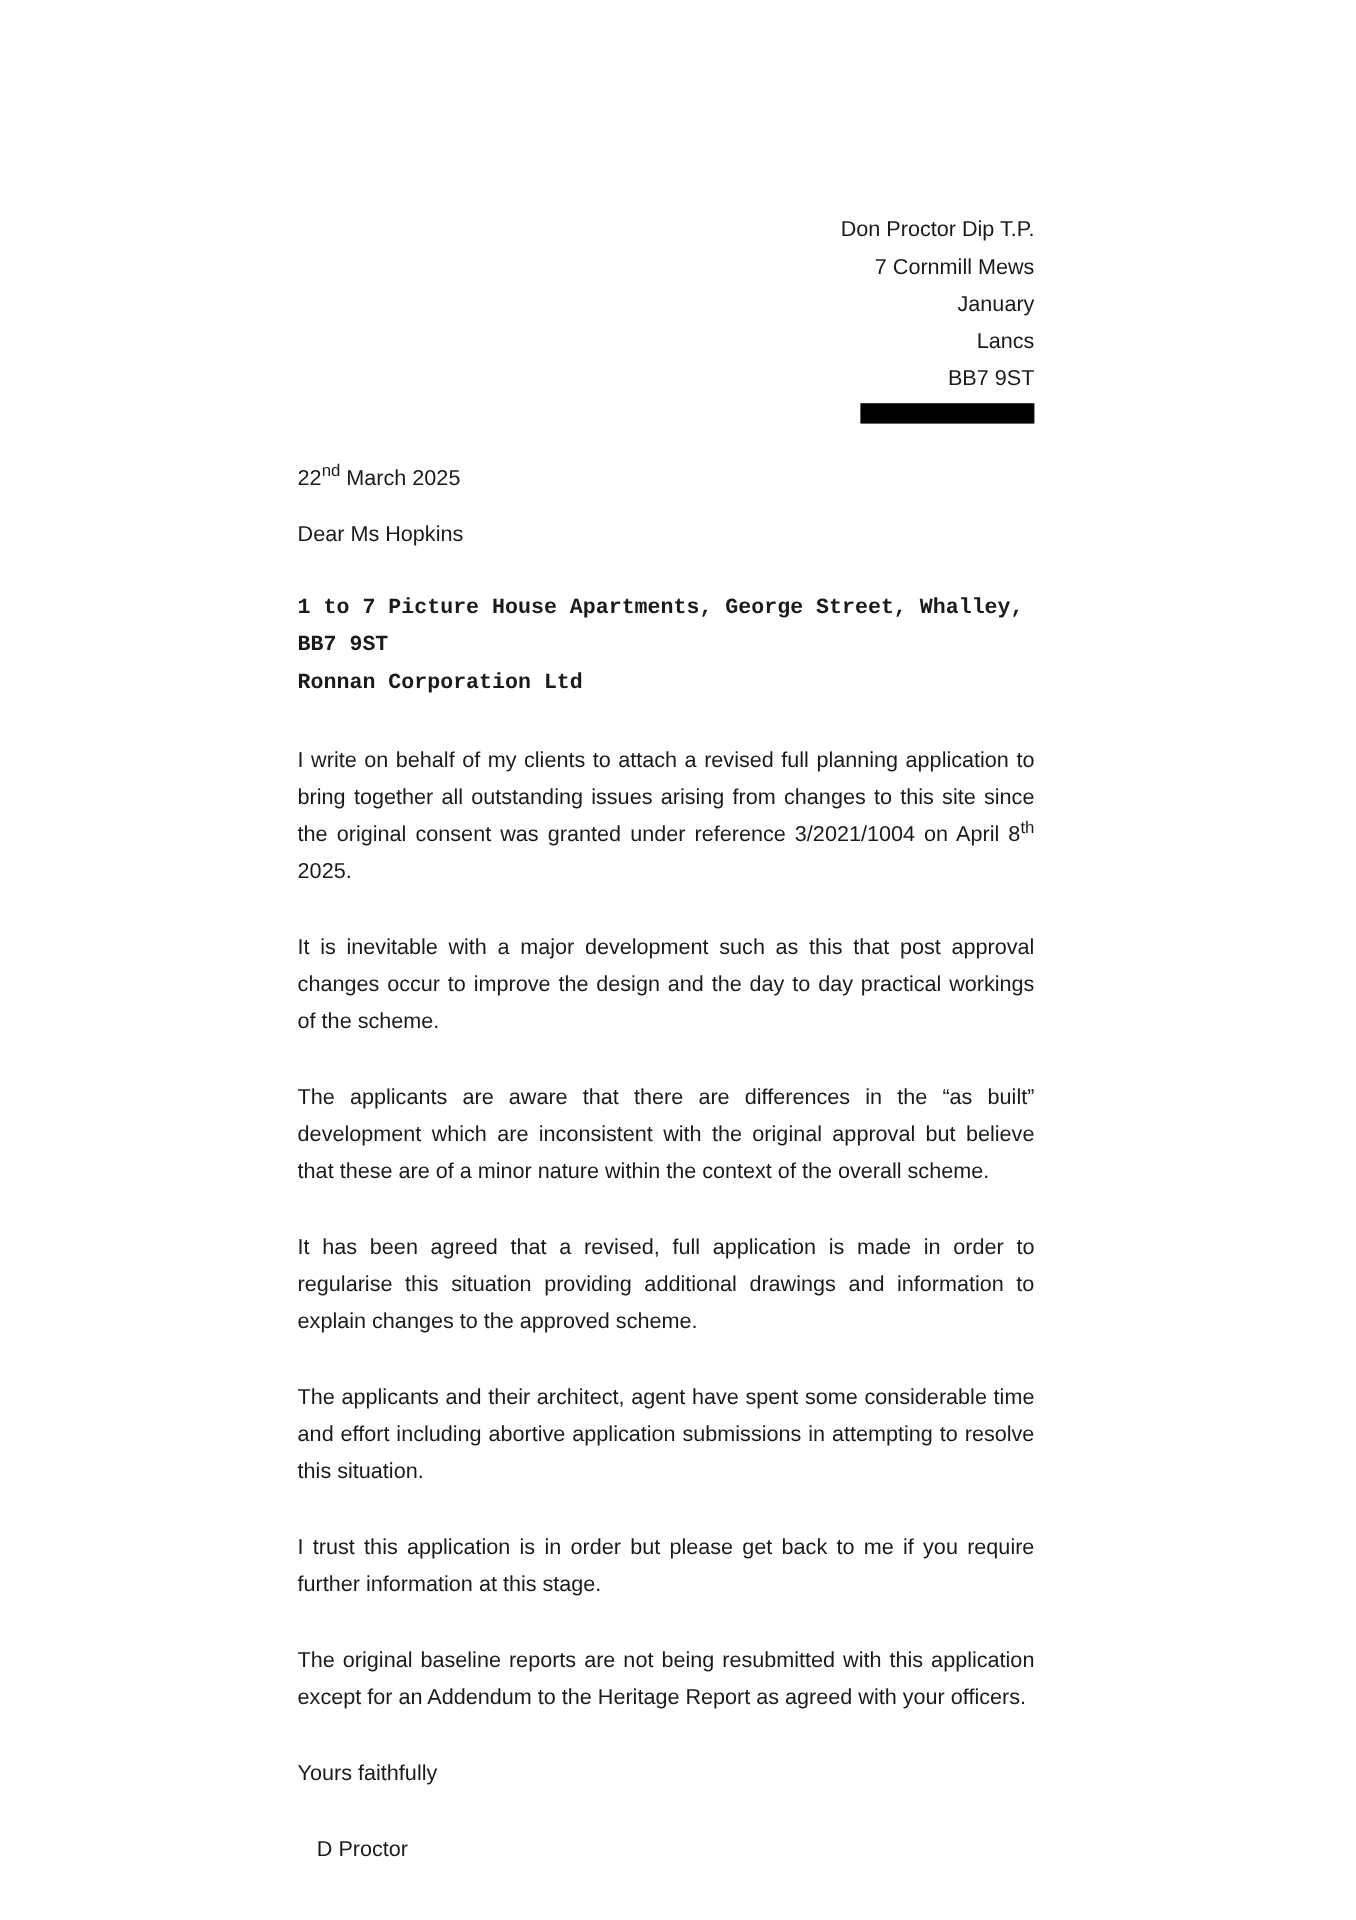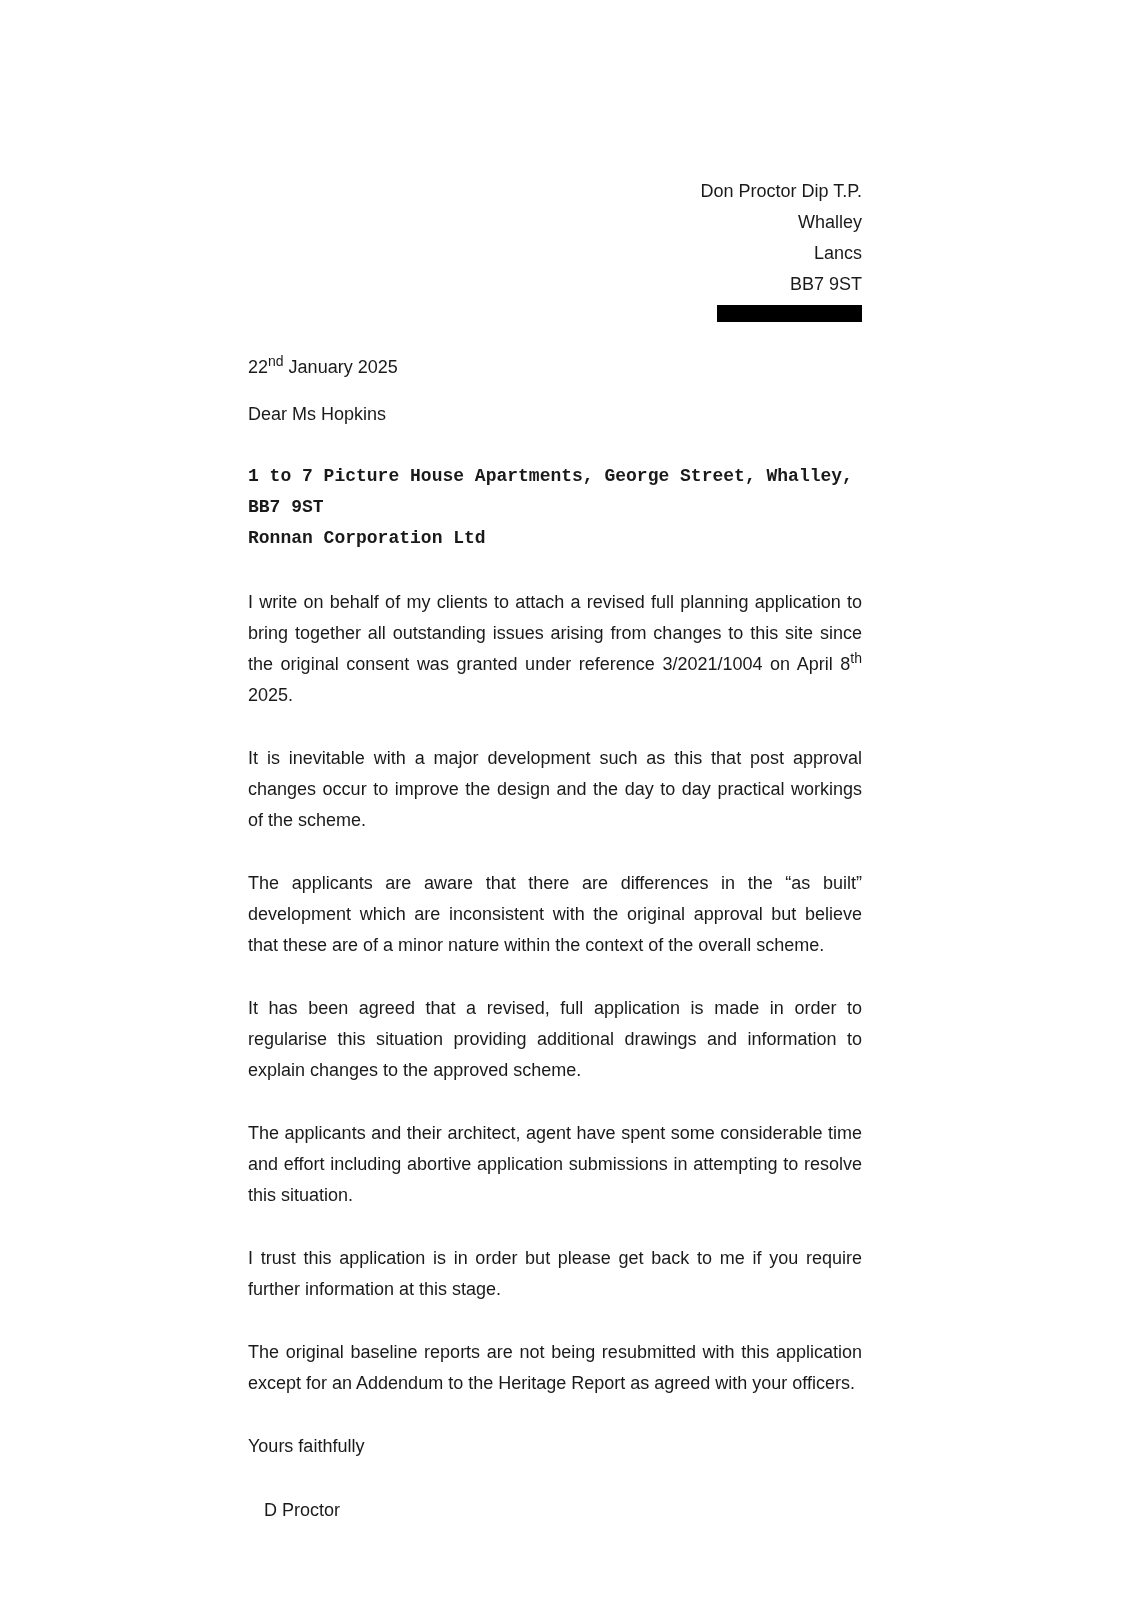--- a/index.html
+++ b/index.html
@@ -47,27 +47,28 @@
   .closing { margin: 0 0 33px 0; }
   .signature { margin: 16px; }
 </style>
 </head>
 <body>
 
 <div class="page">
 
   <div class="address-block">
     <div class="address-line">Don Proctor Dip T.P.</div>
-    <div class="address-line">Whalley</div>
+    <div class="address-line">7 Cornmill Mews</div>
+    <div class="address-line">January</div>
     <div class="address-line">Lancs</div>
     <div class="address-line">BB7 9ST</div>
     <div><span class="redaction-bar"></span></div>
   </div>
 
-  <div class="date-line"><span>22</span><sup>nd</sup><span> January 2025</span></div>
+  <div class="date-line"><span>22</span><sup>nd</sup><span> March 2025</span></div>
 
   <p class="salutation">Dear Ms Hopkins</p>
 
   <div class="subject-block">
     <div>1 to 7 Picture House Apartments, George Street, Whalley, BB7 9ST</div>
     <div>Ronnan Corporation Ltd</div>
   </div>
 
   <p class="body-para"><span>I write on behalf of my clients to attach a revised full planning application to bring together all outstanding issues arising from changes to this site since the original consent was granted under reference 3/2021/1004 on April 8</span><sup>th</sup><span> 2025.</span></p>
 

